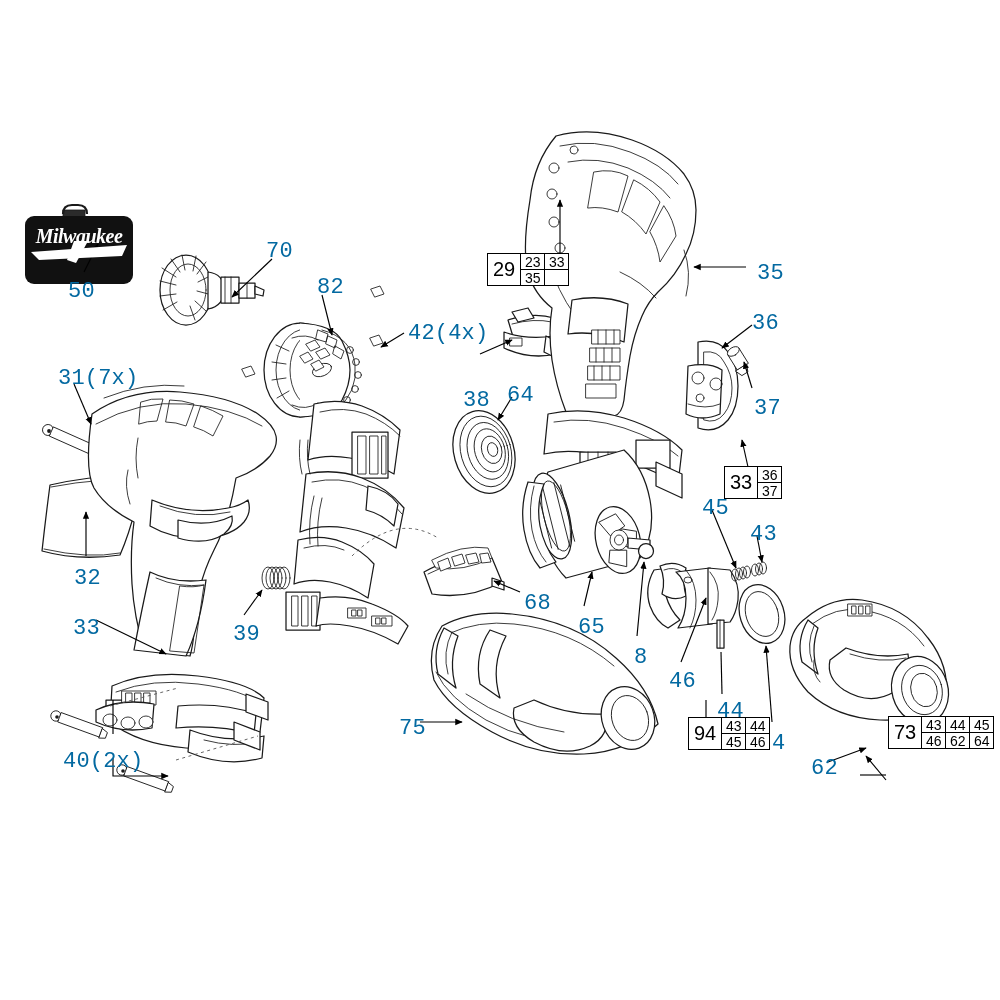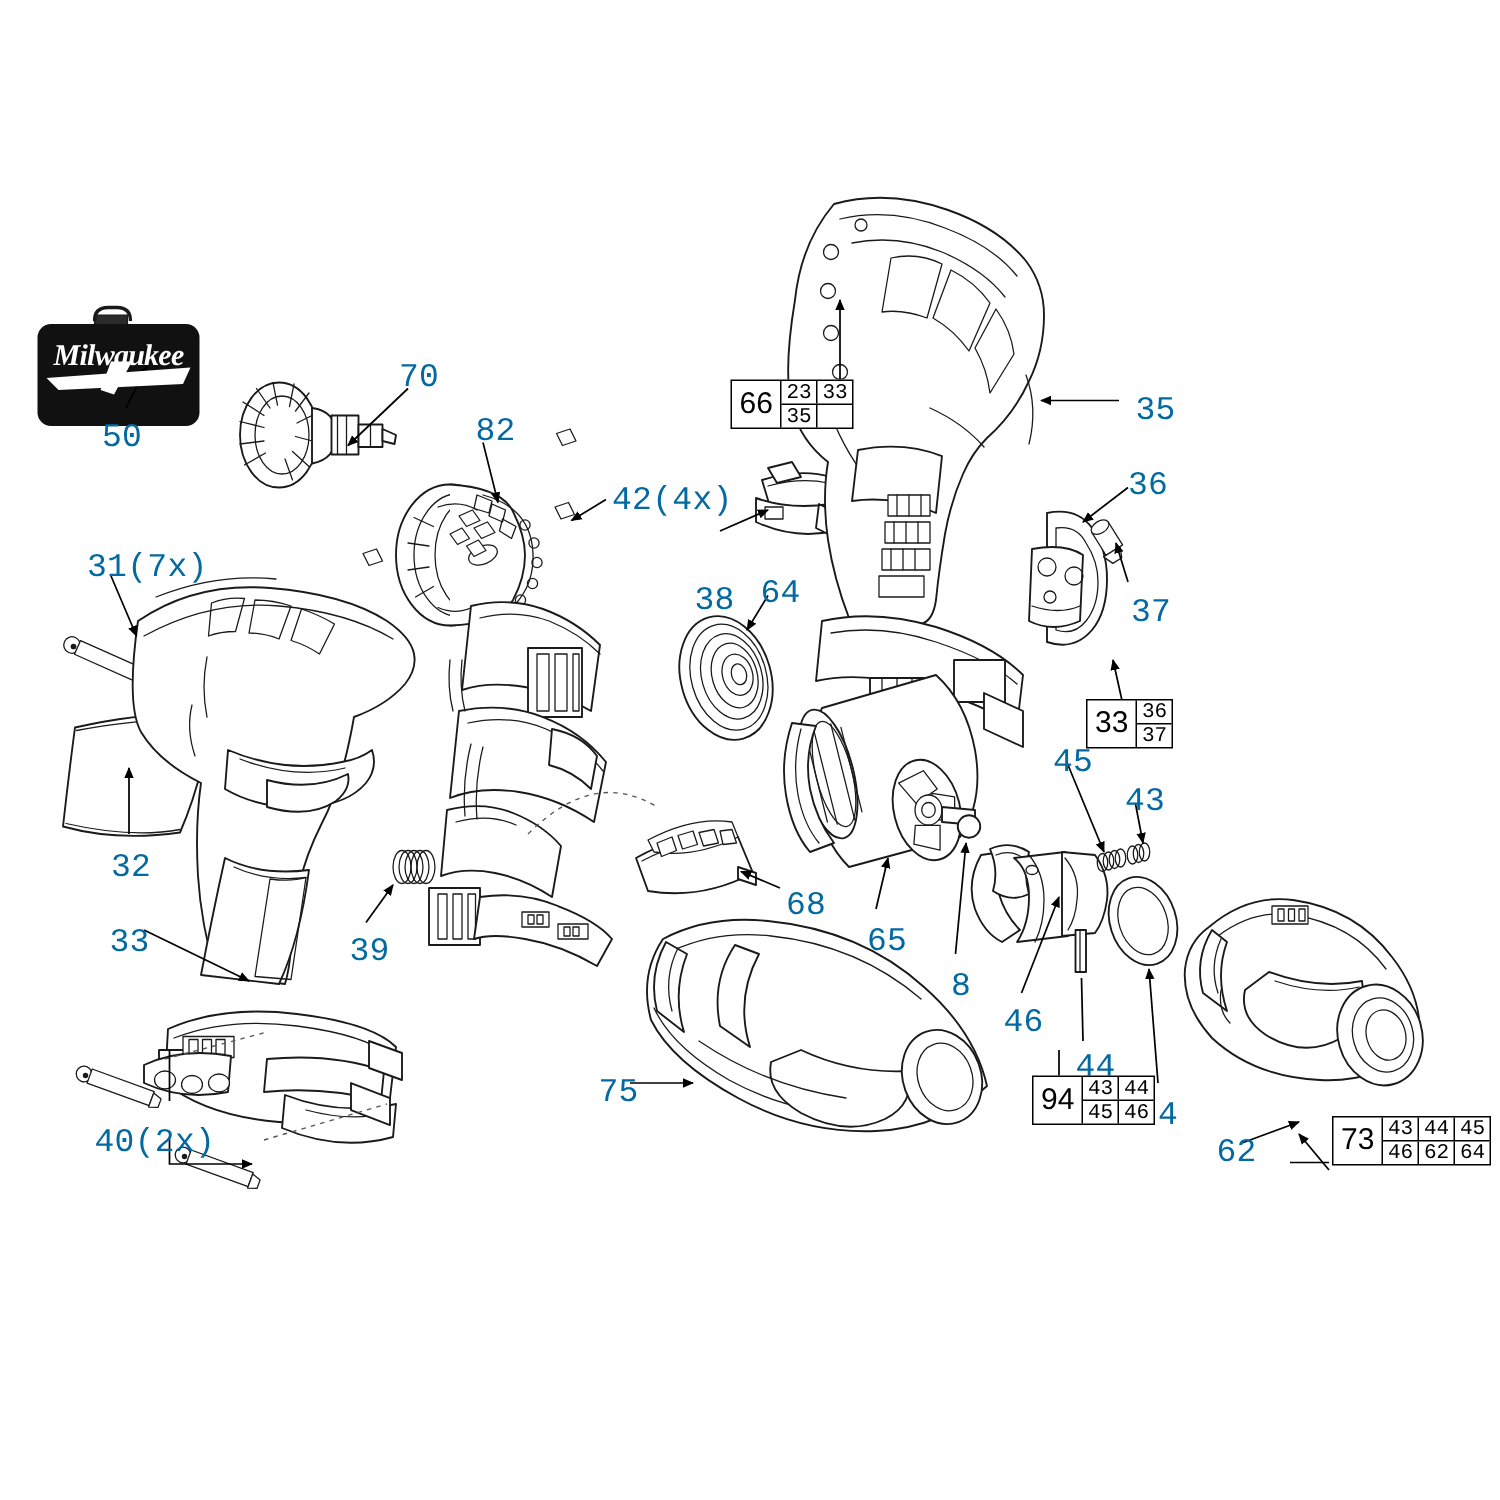--- a/index.html
+++ b/index.html
@@ -9,21 +9,21 @@
   #sheet{position:relative;width:1000px;height:1000px;background:#ffffff;}
   #art{position:absolute;inset:0;width:1000px;height:1000px;}
   .lbl{position:absolute;font-family:Liberation Mono, monospace;
        font-size:22px;line-height:1;color:#0369a1;white-space:nowrap;
        letter-spacing:.2px;}
   .cbox{position:absolute;display:flex;align-items:stretch;
         border:1.6px solid #000;background:#fff;}
   .cbox .key{display:flex;align-items:center;justify-content:center;
              padding:2px 5px 3px 5px;font-size:20px;line-height:1;}
   .cbox .grid{display:flex;flex-direction:column;border-left:1.6px solid #000;}
-  .cbox .grow{display:flex;font-family:Liberation Mono, monospace;}
+  .cbox .grow{display:flex;}
   .cbox .grow + .grow{border-top:1.6px solid #000;}
   .cbox .cell{min-width:19px;height:15px;display:flex;align-items:center;
               justify-content:center;font-size:14px;line-height:1;padding:0 2px;}
   .cbox .cell + .cell{border-left:1.6px solid #000;}
   .cbox .cell.blank{color:transparent;}
   #caselogo{position:absolute;left:24px;top:204px;width:110px;height:80px;}
 </style>
 </head>
 <body>
 
@@ -500,21 +500,21 @@
       <div class="lbl" style="left: 750px; top: 524px;">43</div>
       <div class="lbl" style="left: 669px; top: 671px;">46</div>
       <div class="lbl" style="left: 717px; top: 701px;">44</div>
       <div class="lbl" style="left: 772px; top: 733px;">4</div>
       <div class="lbl" style="left: 399px; top: 718px;">75</div>
       <div class="lbl" style="left: 811px; top: 758px;">62</div>
     </div>
 
   <div id="boxes">
       <div class="cbox" style="left: 487px; top: 253px;">
-        <div class="key">66</div>
+        <div class="key">29</div>
         <div class="grid">
           <div class="grow">
             <div class="cell">23</div>
             <div class="cell">33</div>
           </div>
           <div class="grow">
             <div class="cell">35</div>
             <div class="cell blank"></div>
           </div>
         </div>
@@ -536,21 +536,21 @@
           <div class="grow">
             <div class="cell">43</div>
             <div class="cell">44</div>
           </div>
           <div class="grow">
             <div class="cell">45</div>
             <div class="cell">46</div>
           </div>
         </div>
       </div>
-      <div class="cbox" style="left: 888px; top: 744px;">
+      <div class="cbox" style="left: 888px; top: 716px;">
         <div class="key">73</div>
         <div class="grid">
           <div class="grow">
             <div class="cell">43</div>
             <div class="cell">44</div>
             <div class="cell">45</div>
           </div>
           <div class="grow">
             <div class="cell">46</div>
             <div class="cell">62</div>

